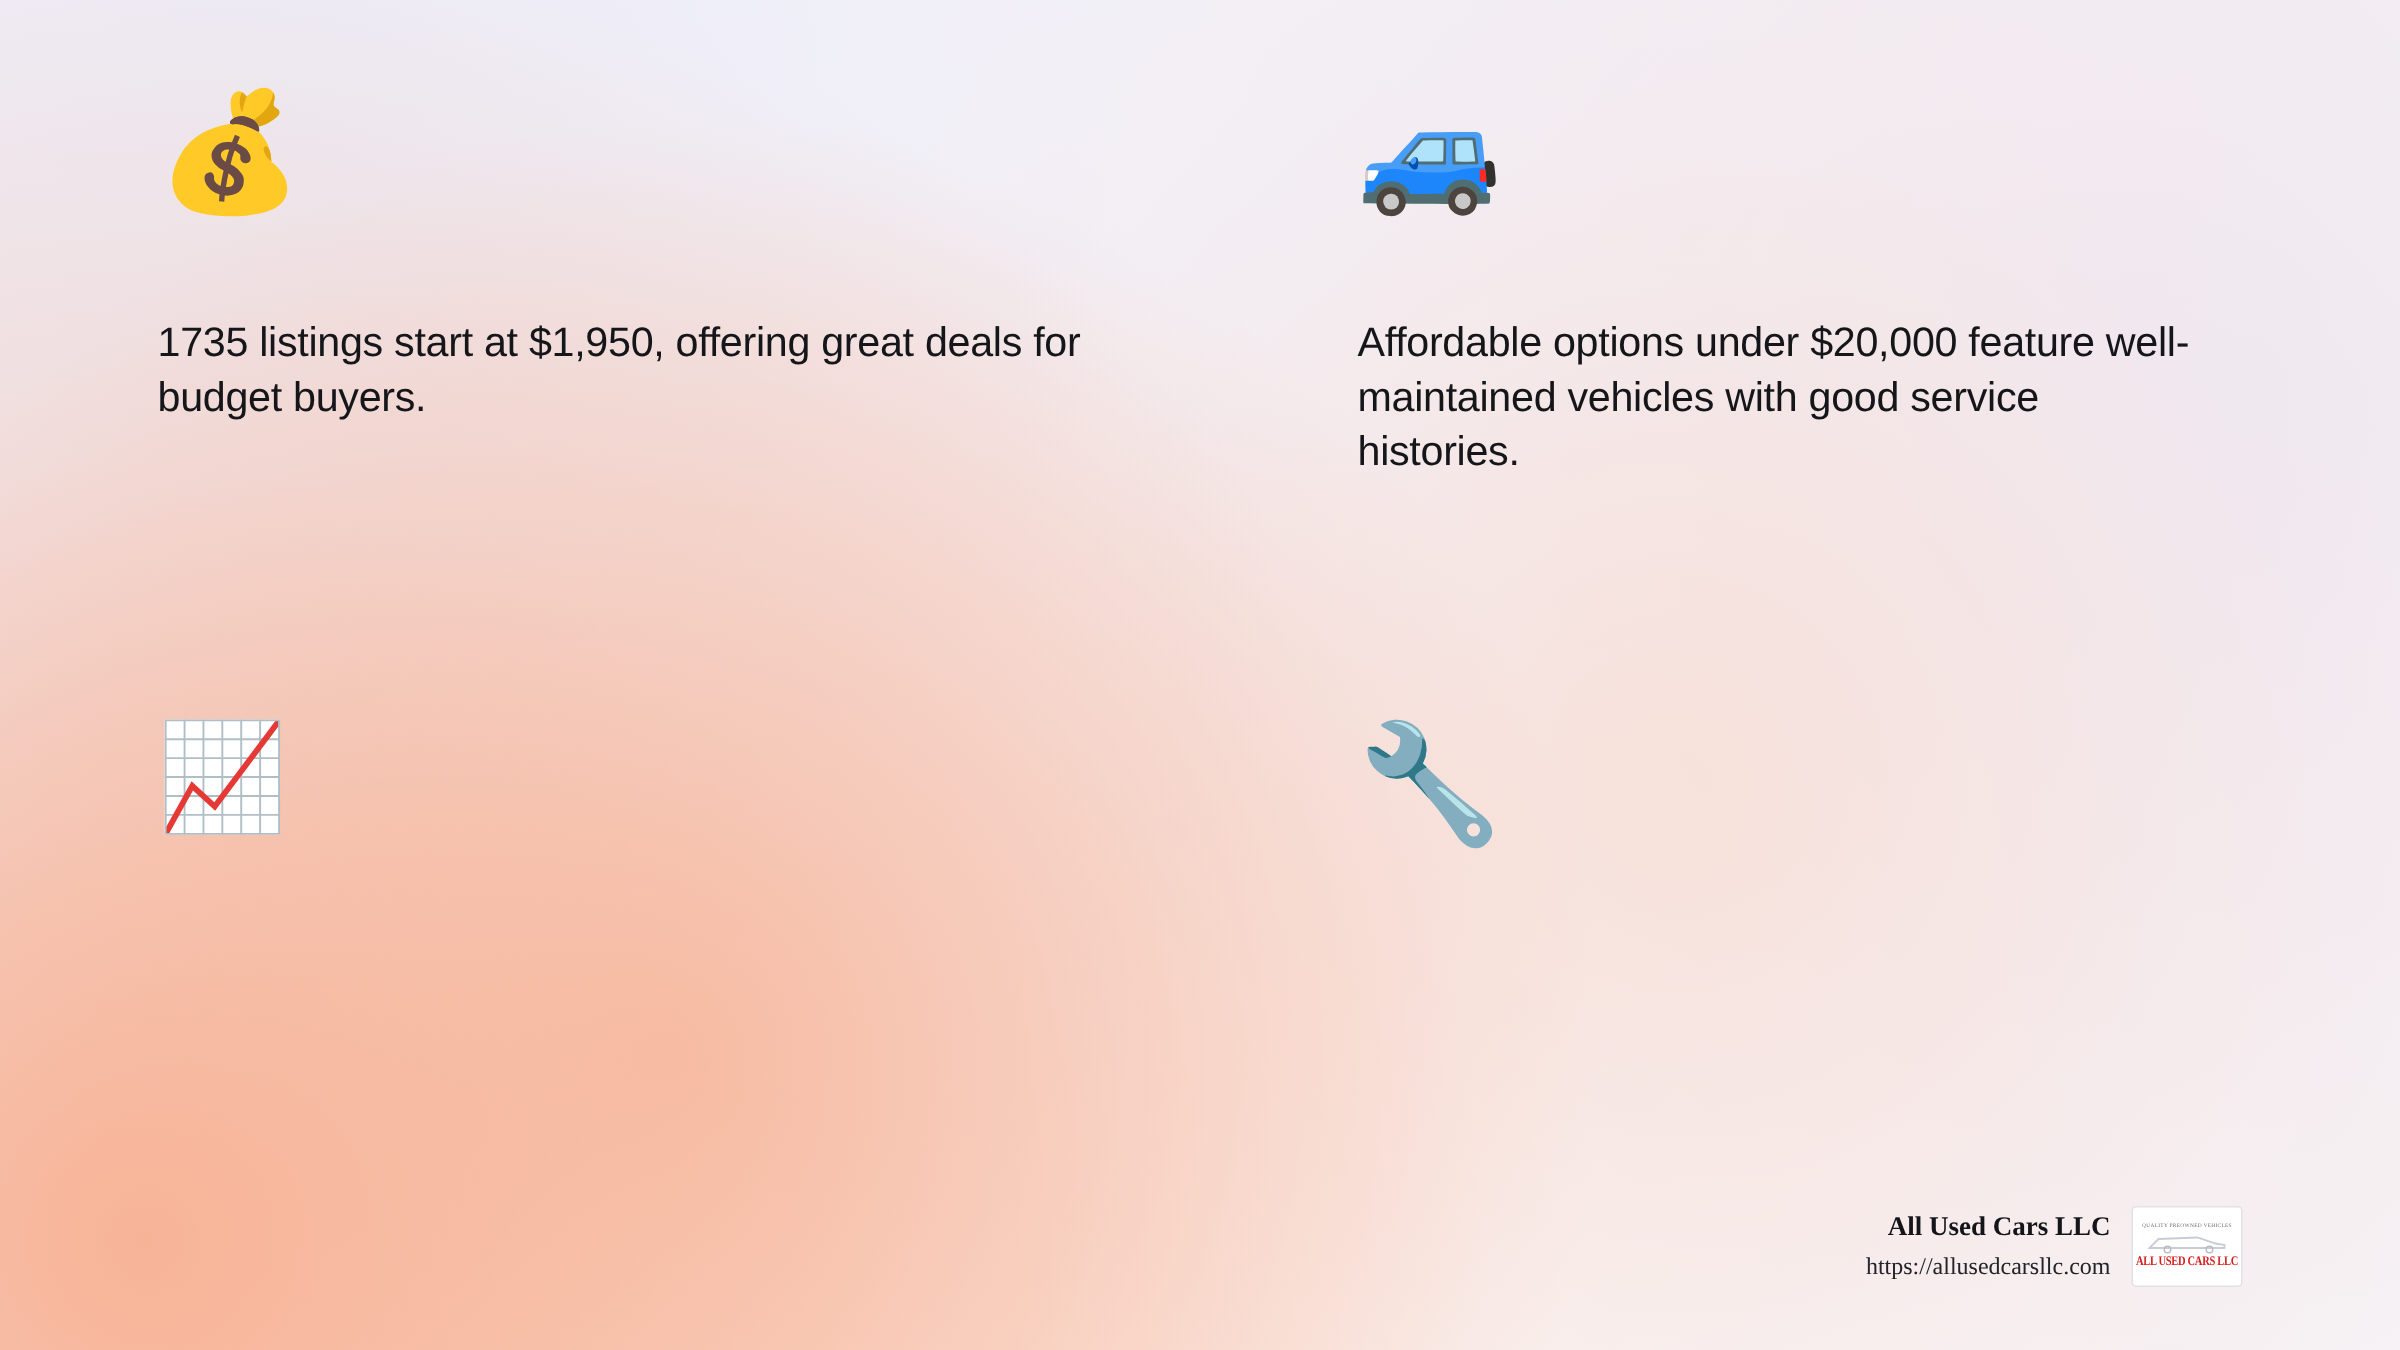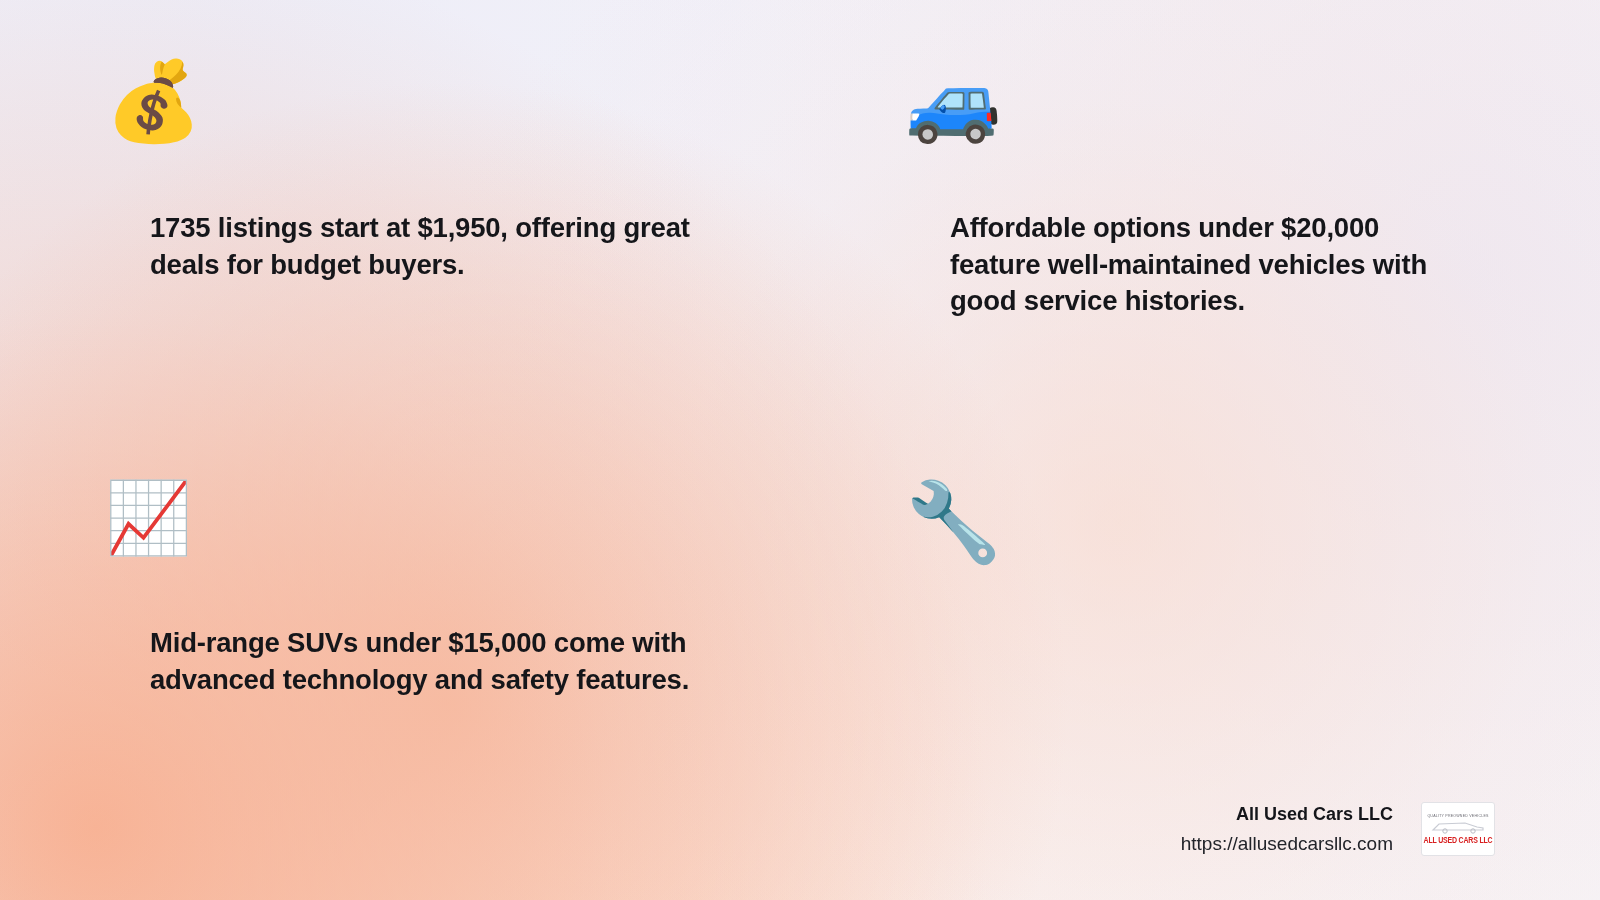--- a/index.html
+++ b/index.html
@@ -50,54 +50,53 @@
     user-select: none;
   }
 
   .emoji-small {
     font-size: 70px;
   }
 
   .cell-text {
     margin-top: 48px;
     font-size: 27.5px;
-    font-weight: bold;
+    font-weight: normal;
     line-height: 1.33;
     color: #15161a;
     letter-spacing: -0.2px;
-    margin-left: 45px;
   }
 
   .cell-2 .cell-text,
   .cell-3 .cell-text {
     margin-top: 42px;
   }
 
   .footer {
     position: absolute;
     right: 105px;
     bottom: 42px;
     display: flex;
-    align-items: center;
-    gap: 28px;
+    gap: 14px;
+    font-family: Liberation Serif, serif;
   }
 
   .footer-text {
     text-align: right;
   }
 
   .brand-name {
     font-size: 18px;
     font-weight: bold;
     color: #14151a;
     line-height: 1.5;
   }
 
   .brand-url {
-    font-size: 19px;
+    font-size: 16px;
     color: #22242a;
     line-height: 1.5;
     margin-top: 2px;
     padding-left: 13px;
   }
 
   .logo-box {
     width: 74px;
     height: 54px;
     background: #ffffff;
@@ -151,21 +150,20 @@
       <div class="cell-text">1735 listings start at $1,950, offering great deals for budget buyers.</div>
     </div>
 
     <div class="cell cell-1">
       <span class="emoji">🚙</span>
       <div class="cell-text">Affordable options under $20,000 feature well-maintained vehicles with good service histories.</div>
     </div>
 
     <div class="cell cell-2">
       <span class="emoji emoji-small">📈</span>
-      <div class="cell-text">Mid-range SUVs under $15,000 come with advanced technology and safety features.</div>
     </div>
 
     <div class="cell cell-3">
       <span class="emoji">🔧</span>
     </div>
 
   </div>
 
   <div class="footer">
     <div class="footer-text">

